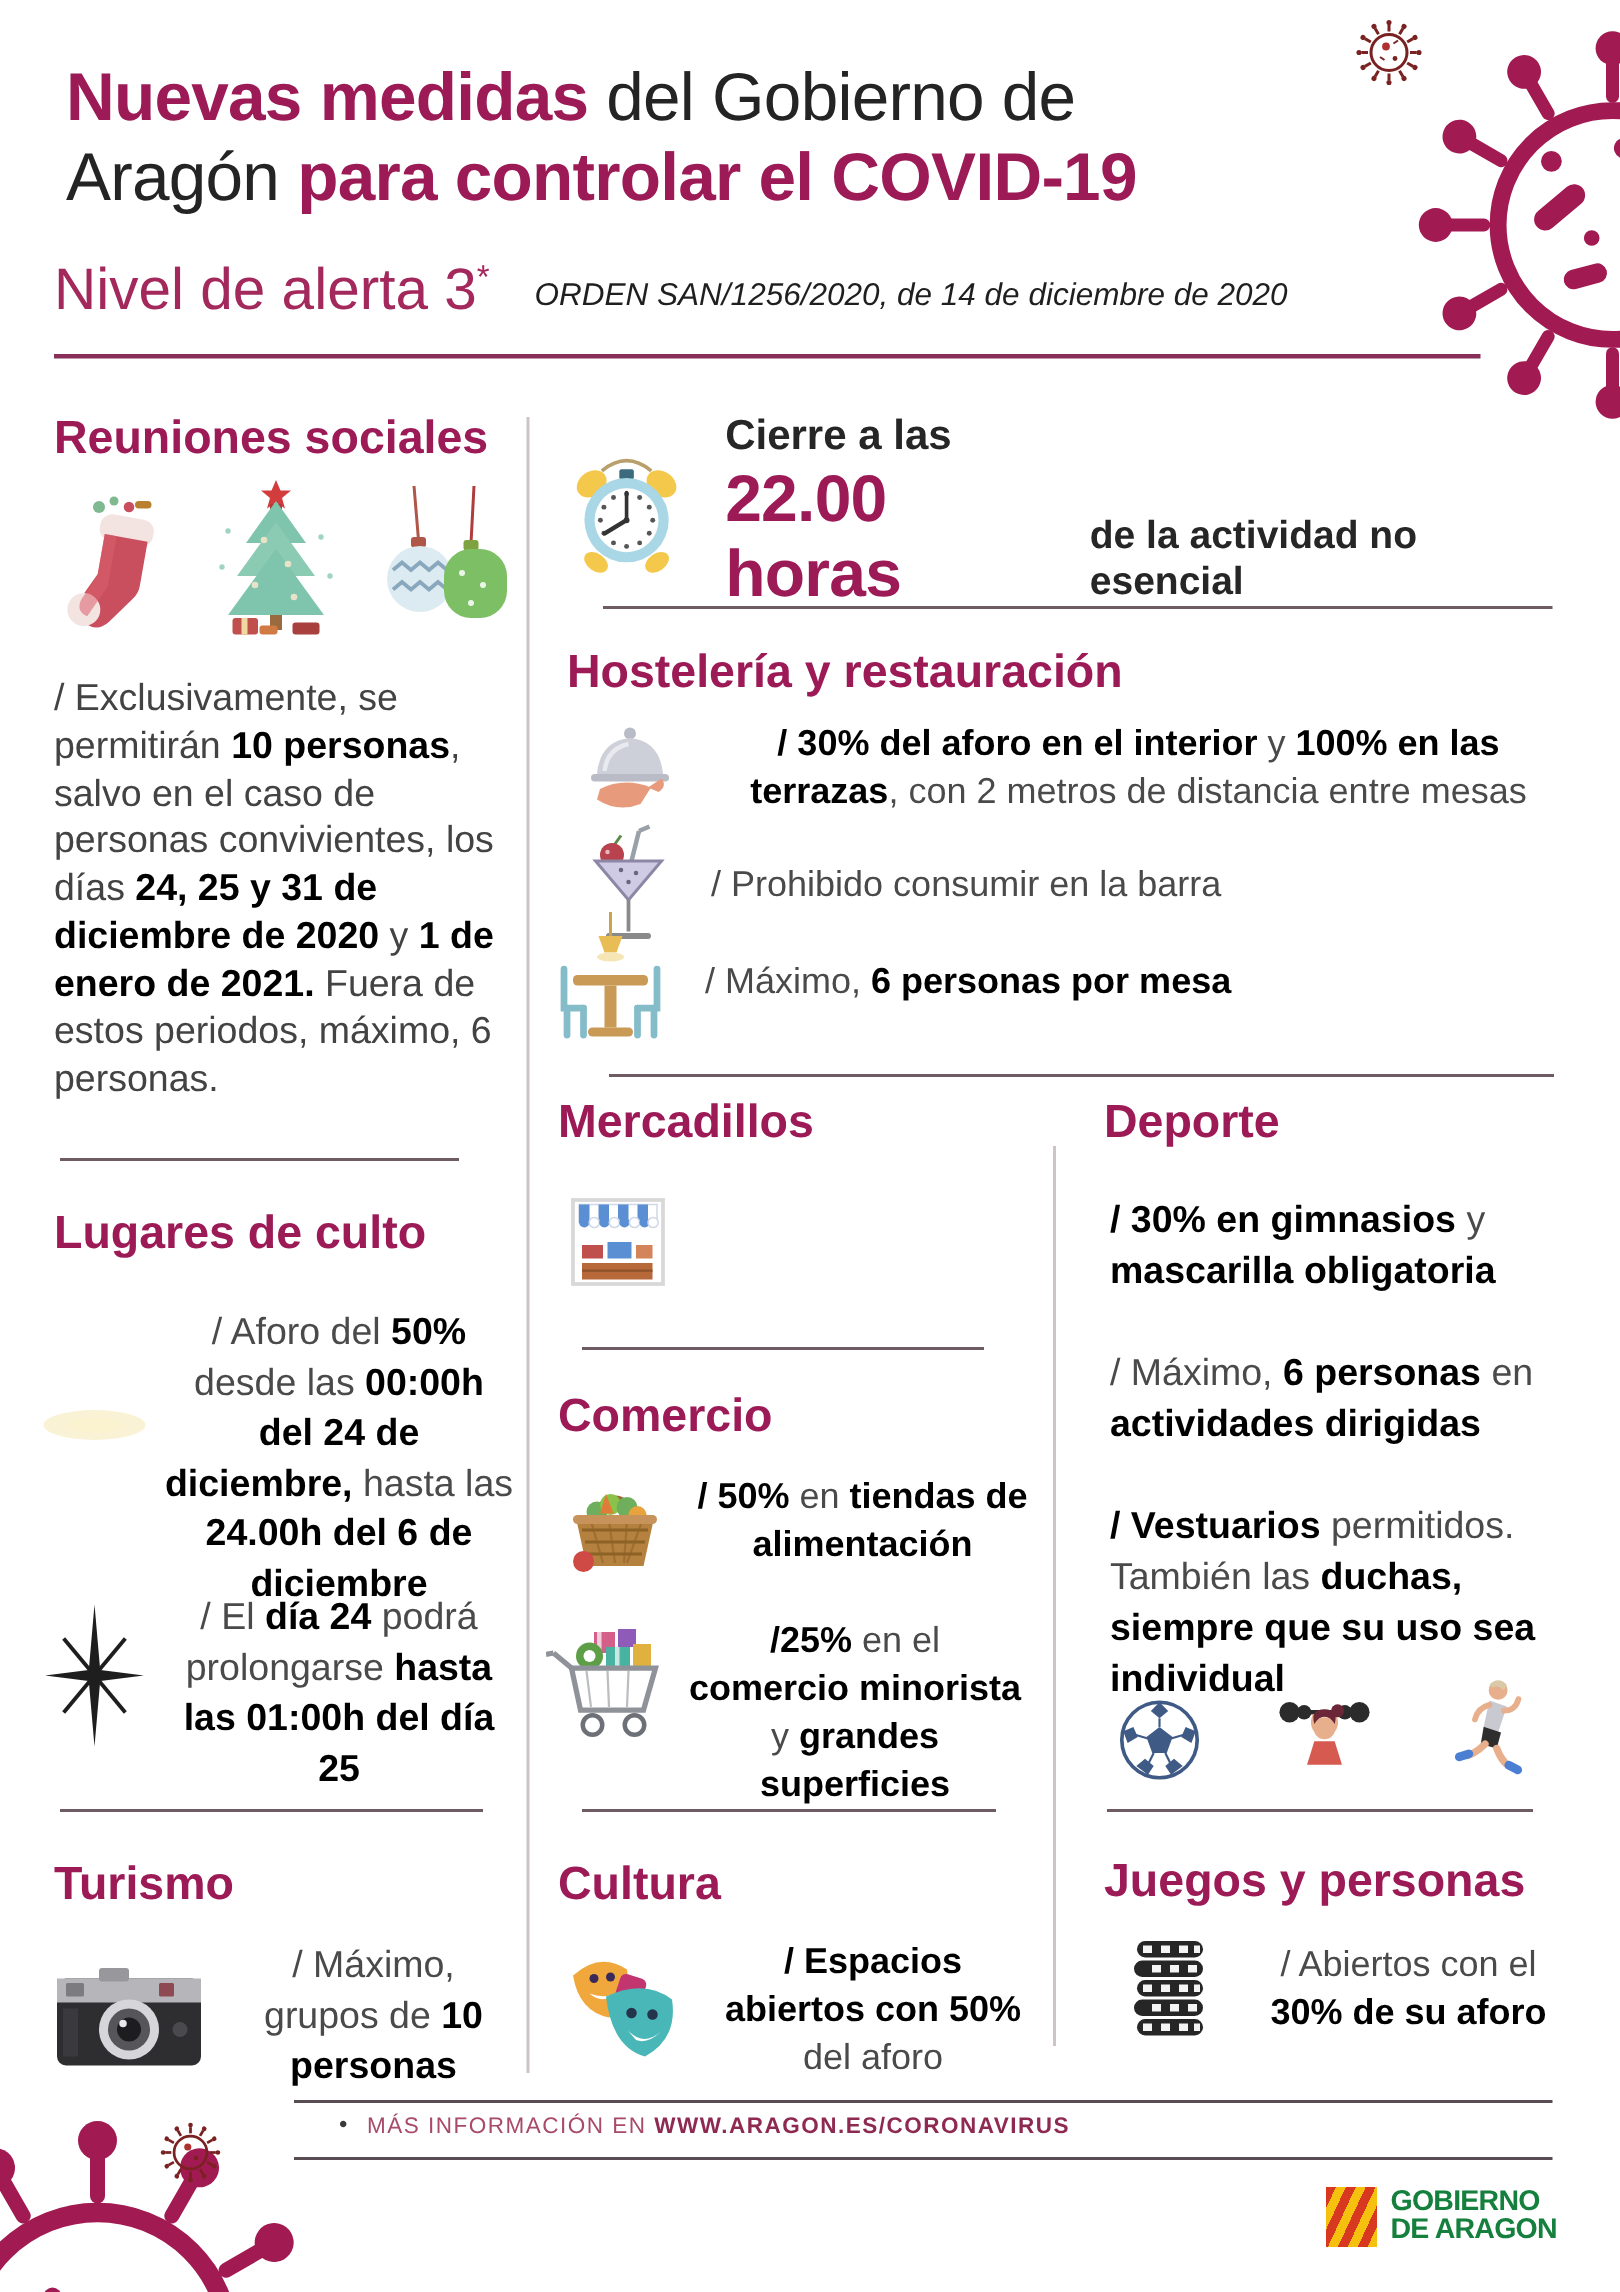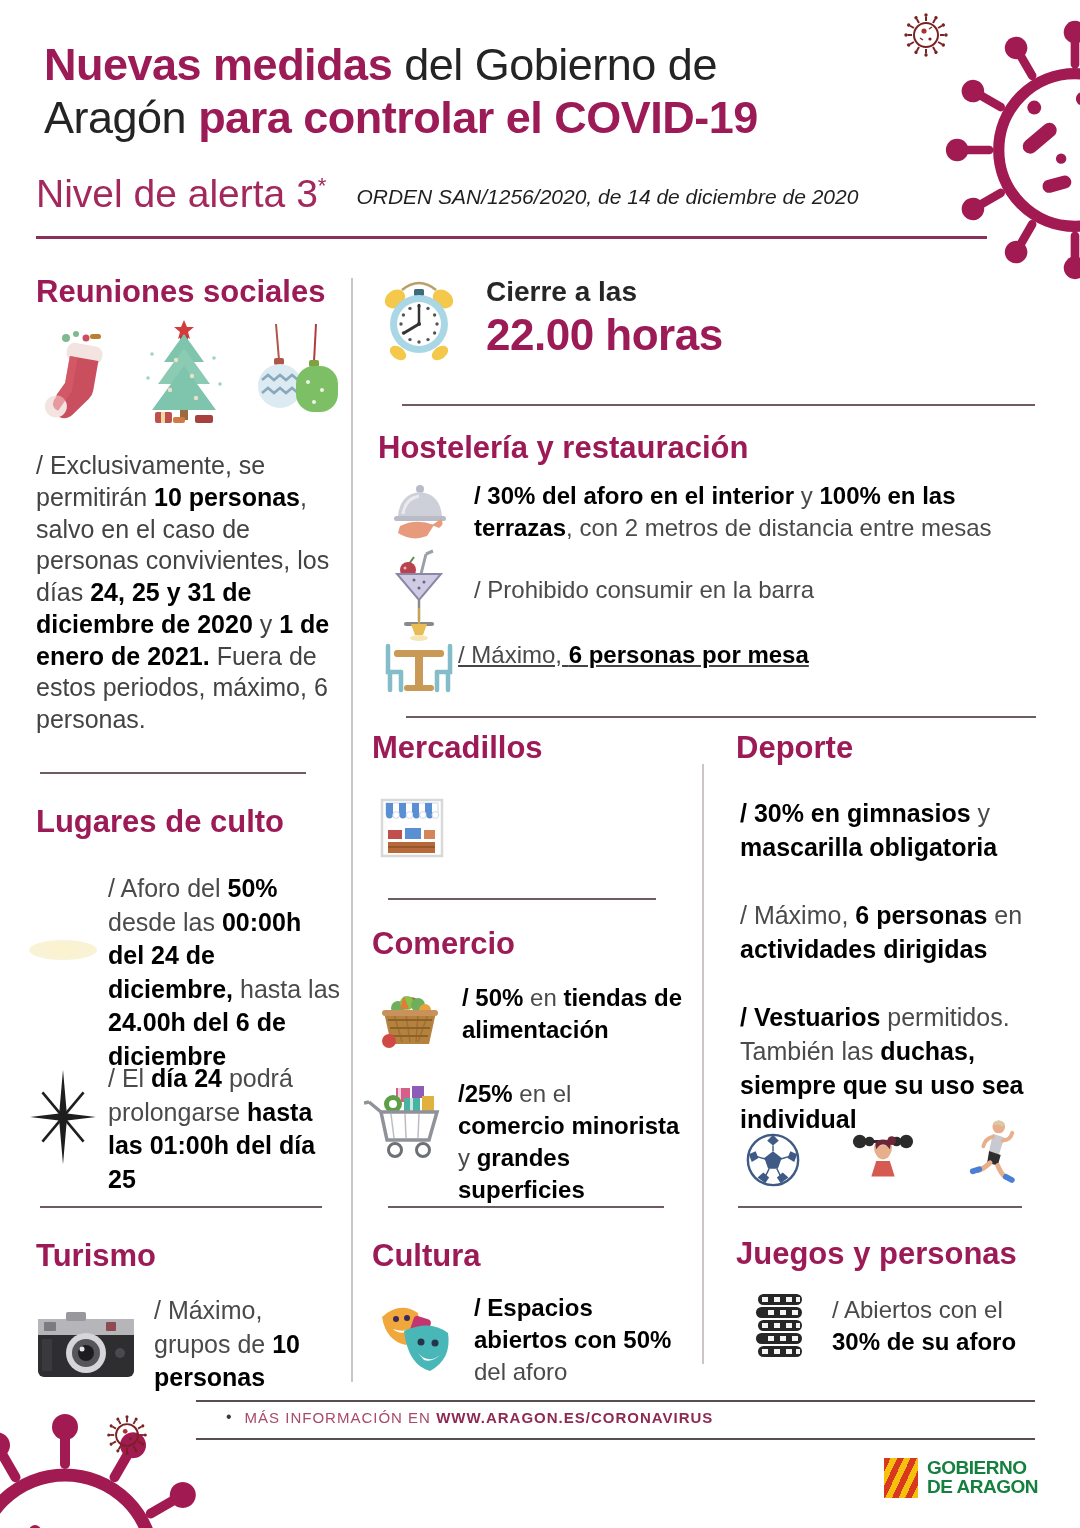--- a/index.html
+++ b/index.html
@@ -16,21 +16,21 @@
   .alert-level{font-size:39px;color:#a3285c;font-weight:400;}
   .alert-ast{font-size:22px;vertical-align:super;color:#a3285c;}
   .order{font-size:21px;font-style:italic;font-weight:500;color:#1f1f1f;margin-bottom:7px;}
   .header-rule{left:36px;top:236px;width:951px;height:3px;background:#88305a;}
   
   .hrule{height:2px;background:#6e5b63;}
   .vrule{width:2px;background:#cdc4c7;}
   
   .h2{font-size:31px;font-weight:700;color:#9c1b57;}
   
-  .item{display:flex;align-items:flex-start;}
+  .item{display:flex;align-items:flex-start;text-align:center;}
   .item .ic{flex:0 0 auto;}
   .rich{font-size:24px;line-height:1.34;color:#4a4a4a;}
   
   .reuniones-p{font-size:25px;line-height:1.27;color:#434343;}
   .xmas-row{display:flex;gap:24px;align-items:flex-end;}
   
   .banner{display:flex;gap:26px;align-items:center;}
   .banner-line1{font-size:28px;font-weight:700;color:#262626;}
   .banner-row{display:flex;align-items:flex-end;gap:14px;margin-top:2px;}
   .banner-time{font-size:44px;font-weight:700;color:#9c1b57;letter-spacing:-0.5px;}
@@ -255,20 +255,21 @@
           <circle cx="32" cy="34.4" r="1.7"></circle>
       </g>
       <line x1="41" y1="50" x2="41" y2="31" stroke="#333" stroke-width="2.5" stroke-linecap="round"></line>
       <line x1="41" y1="50" x2="26" y2="59" stroke="#333" stroke-width="3" stroke-linecap="round"></line>
       <circle cx="41" cy="50" r="2" fill="#333"></circle>
     </svg>
     <div>
       <div class="banner-line1">Cierre a las</div>
       <div class="banner-row">
         <div class="banner-time">22.00 horas</div>
+        <div class="banner-line2">de la actividad no esencial</div>
       </div>
     </div>
   </div>
 
   <div class="abs hrule" style="left:402px;top:404px;width:633px;"></div>
 
   <div class="abs h2" style="left:378px;top:430px;">Hostelería y restauración</div>
 
   <div class="abs item" style="left:388px;top:480px;width:656px;gap:22px;">
     <svg class="ic" width="64" height="62" viewBox="0 0 64 62">
@@ -292,21 +293,21 @@
       <polygon points="5,26 49,26 27,52" fill="#cfcbe4" stroke="#8d87a5" stroke-width="2"></polygon>
       <circle cx="22" cy="32" r="1.5" fill="#6b6480"></circle>
         <circle cx="32" cy="34" r="1.5" fill="#6b6480"></circle>
         <circle cx="27" cy="40" r="1.5" fill="#6b6480"></circle>
       <line x1="27" y1="52" x2="27" y2="73" stroke="#8a8a8a" stroke-width="2.5"></line>
       <line x1="14" y1="76" x2="40" y2="76" stroke="#8a8a8a" stroke-width="4" stroke-linecap="round"></line>
     </svg>
     <div class="rich"><span>/ Prohibido consumir en la barra</span></div>
   </div>
 
-  <div class="abs item" style="left:380px;top:608px;width:660px;align-items:center;text-decoration:underline;">
+  <div class="abs item" style="left:368px;top:608px;width:660px;gap:24px;align-items:center;">
     <svg class="ic" width="78" height="94" viewBox="0 0 78 94">
       <line x1="39" y1="0" x2="39" y2="16" stroke="#caa44a" stroke-width="2"></line>
       <polygon points="31,16 47,16 43,27 35,27" fill="#e9bd55"></polygon>
       <ellipse cx="39" cy="30" rx="9" ry="3" fill="#f6e6b6"></ellipse>
       <g fill="#c99a55">
         <rect x="14" y="42" width="50" height="7" rx="3"></rect>
         <rect x="35" y="49" width="8" height="28"></rect>
         <rect x="24" y="77" width="30" height="6" rx="3"></rect>
       </g>
       <g stroke="#85bcc9" stroke-width="4.5" fill="none" stroke-linecap="round">

